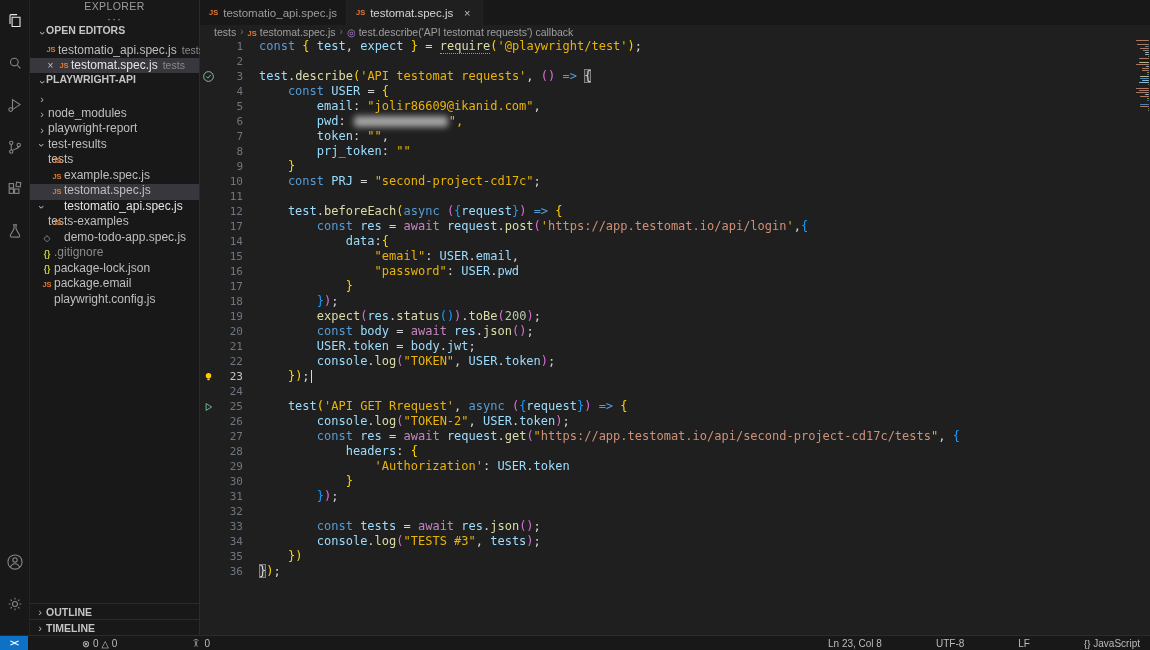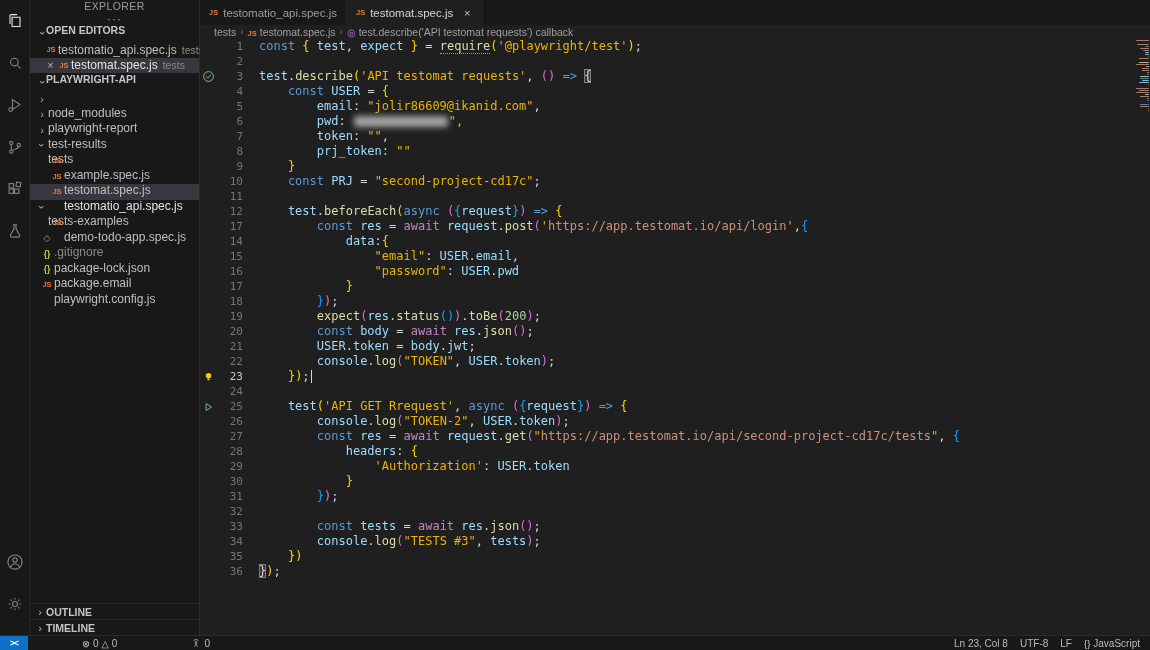--- a/index.html
+++ b/index.html
@@ -73,21 +73,21 @@
   
   .minimap{position:absolute;top:2px;right:1px;width:14px;}
   .mm-bar{height:1px;margin:0 0 1px auto;opacity:.8;border-radius:.5px;}
 
   
   .statusbar{height:15px;background:#181818;border-top:1px solid #2b2b2b;display:flex;align-items:center;font-size:10px;color:#bcbcbc;}
   .remote{width:28px;height:100%;background:#0e71c8;color:#fff;display:flex;align-items:center;justify-content:center;
           font-size:8.5px;font-weight:bold;letter-spacing:-1px;cursor:pointer;}
   .sb-item{display:flex;align-items:center;gap:3px;padding:0 6px;height:100%;cursor:pointer;}
   .sb-item .glyph{font-size:9.5px;color:#c9c9c9;}
-  .sb-right{margin-left:auto;display:flex;align-items:center;}
+  .sb-right{margin-left:auto;display:flex;align-items:center;gap:42px;}
   .antenna{stroke:#c9c9c9;fill:none;stroke-width:1;}
 </style>
 </head>
 <body>
 
 <div class="app">
   <div class="main">
     <div class="activitybar">
       <div class="ab-top">
           <div class="ab-item active">

